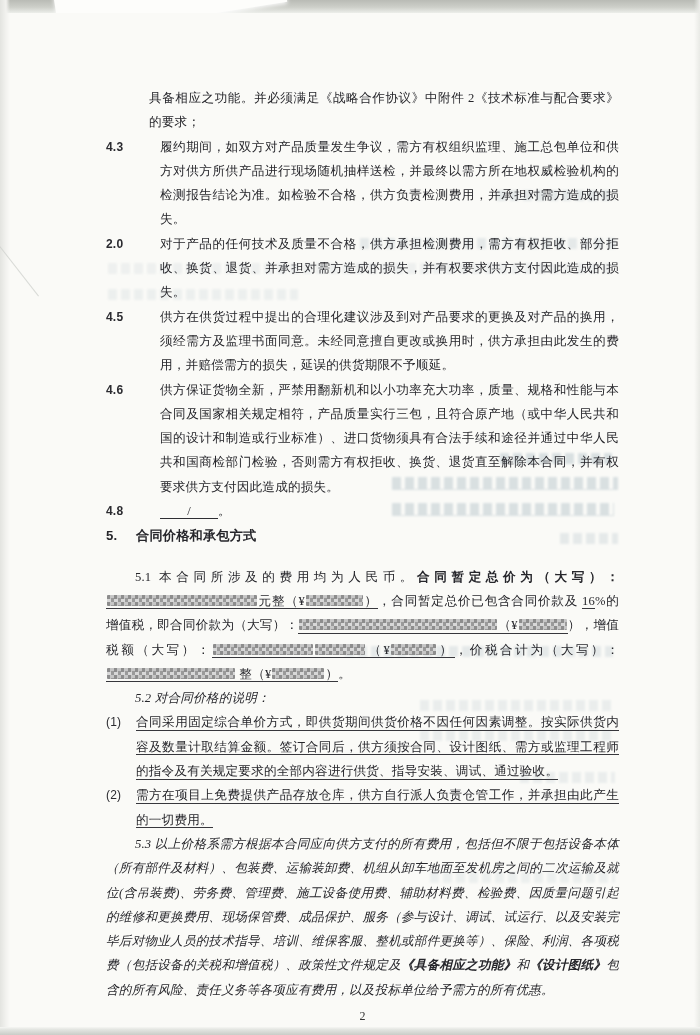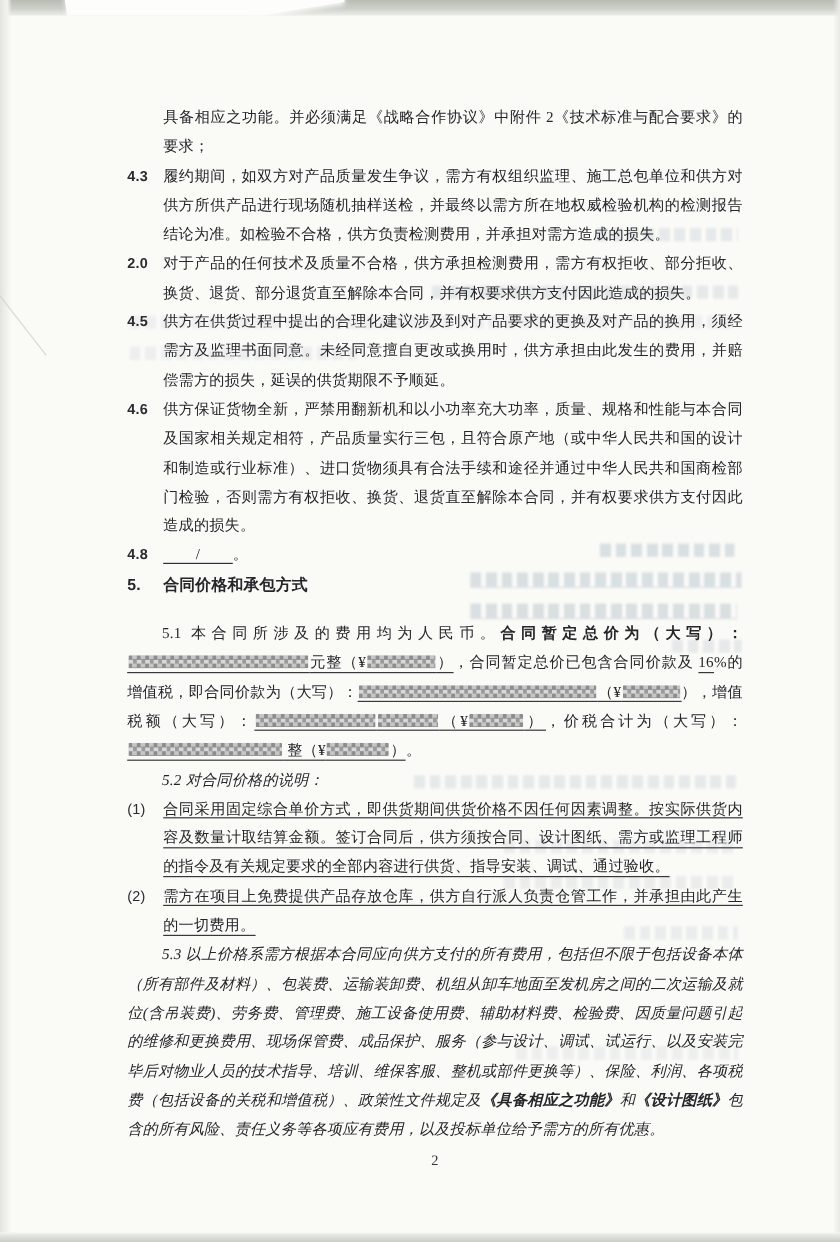--- a/index.html
+++ b/index.html
@@ -25,22 +25,22 @@
 
   
   .bleed{position:absolute;height:11px;opacity:.16;filter:blur(1.1px);
     background:repeating-linear-gradient(90deg,#7d97a6 0 9px,rgba(255,255,255,0) 9px 13px);}
   .bleed.u{border-bottom:1.5px solid #7d97a6;}
   .bleed.dark{opacity:.26;}
 
   
   .doc{position:absolute;left:106px;top:86px;width:513px;
     font-size:12.6px;line-height:24.3px;letter-spacing:.2px;text-align:justify;}
-  .intro{margin-left:30px;}
-  .clause{display:flex;}
+  .intro{margin-left:43px;}
+  .clause{display:flex;gap:24px;}
   .clause-num{width:30px;flex:0 0 30px;font-family:"Liberation Sans","DejaVu Sans",sans-serif;
     font-weight:700;font-size:12px;color:#2b2b30;}
   .clause-body{flex:1;text-align:justify;}
   .blank-line{display:inline-block;width:58px;border-bottom:1.2px solid #2e2e33;
     text-align:center;line-height:14px;}
   .heading{margin-top:1px;display:flex;font-weight:700;font-size:13.2px;}
   .heading .h-num{width:30px;flex:0 0 30px;font-family:"Liberation Sans","DejaVu Sans",sans-serif;}
   .para{text-indent:29px;font-style:italic;}
   .p51{margin-top:16px;text-indent:29px;}
   .b{font-weight:700;}
@@ -83,21 +83,21 @@
 <div class="doc">
 
   <div class="intro">具备相应之功能。并必须满足《战略合作协议》中附件 2《技术标准与配合要求》的要求；</div>
 
   <div class="clause">
     <span class="clause-num">4.3</span>
     <span class="clause-body">履约期间，如双方对产品质量发生争议，需方有权组织监理、施工总包单位和供方对供方所供产品进行现场随机抽样送检，并最终以需方所在地权威检验机构的检测报告结论为准。如检验不合格，供方负责检测费用，并承担对需方造成的损失。</span>
   </div>
   <div class="clause">
     <span class="clause-num">2.0</span>
-    <span class="clause-body">对于产品的任何技术及质量不合格，供方承担检测费用，需方有权拒收、部分拒收、换货、退货、部分退货直至解除本合同，并有权要求供方支付因此造成的损失。</span>
+    <span class="clause-body">对于产品的任何技术及质量不合格，供方承担检测费用，需方有权拒收、部分拒收、换货、退货、并承担对需方造成的损失，并有权要求供方支付因此造成的损失。</span>
   </div>
   <div class="clause">
     <span class="clause-num">4.5</span>
     <span class="clause-body">供方在供货过程中提出的合理化建议涉及到对产品要求的更换及对产品的换用，须经需方及监理书面同意。未经同意擅自更改或换用时，供方承担由此发生的费用，并赔偿需方的损失，延误的供货期限不予顺延。</span>
   </div>
   <div class="clause">
     <span class="clause-num">4.6</span>
     <span class="clause-body">供方保证货物全新，严禁用翻新机和以小功率充大功率，质量、规格和性能与本合同及国家相关规定相符，产品质量实行三包，且符合原产地（或中华人民共和国的设计和制造或行业标准）、进口货物须具有合法手续和途径并通过中华人民共和国商检部门检验，否则需方有权拒收、换货、退货直至解除本合同，并有权要求供方支付因此造成的损失。</span>
   </div>
   <div class="clause">

